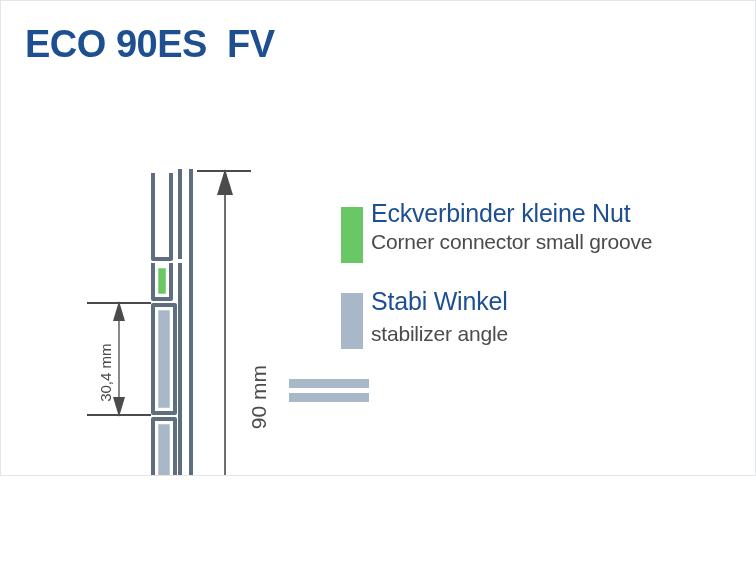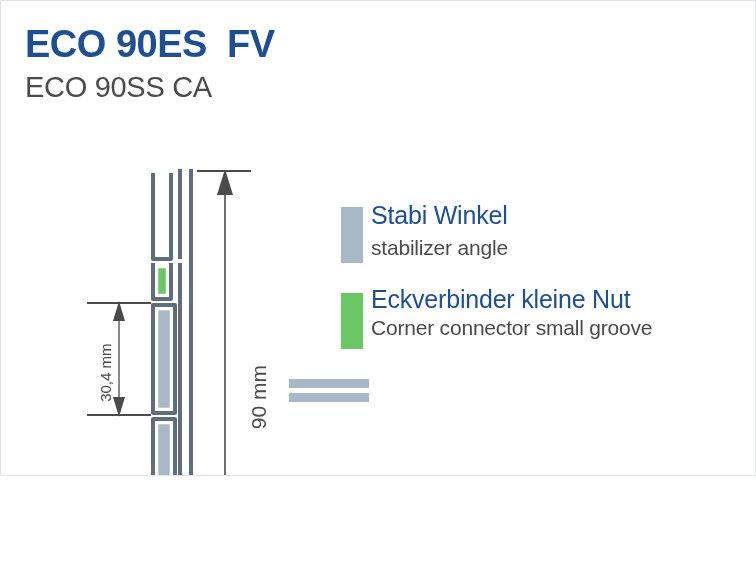--- a/index.html
+++ b/index.html
@@ -136,21 +136,20 @@
   .row-2 .legend-en { margin-top: 6px; }
   .row-3 .legend-de { margin-top: -4px; }
 </style>
 </head>
 <body>
 
 <div id="page">
 
   <div id="title-block">
     <div id="title-main">ECO 90ES  FV</div>
-    <div id="title-sub">ECO 90SS CA</div>
   </div>
 
   <div id="drawing">
     <svg width="290" height="400" viewBox="0 0 290 400" xmlns="http://www.w3.org/2000/svg">
 
       <g fill="none" stroke="#5e6e7e" stroke-width="4" stroke-linejoin="round" stroke-linecap="butt">
 
         <path d="M152,22 L152,108 L170,108 L170,22"></path>
 
         <path d="M179,18 L179,108"></path>
@@ -218,37 +217,37 @@
       </g>
 
     </svg>
   </div>
 
   <div class="dim-label" id="dim-inner-label">30,4 mm</div>
   <div class="dim-label" id="dim-outer-label">90 mm</div>
 
   <div id="legend">
 
+    <div class="legend-row row-1">
+      <div class="legend-swatch-wrap">
+        <span class="swatch-tall" style="background:#69c764"></span>
+      </div>
+      <div class="legend-text">
+        <div class="legend-de">Eckverbinder kleine Nut</div>
+        <div class="legend-en">Corner connector small groove</div>
+      </div>
+    </div>
+
     <div class="legend-row row-2">
       <div class="legend-swatch-wrap">
         <span class="swatch-tall" style="background:#a9b8c8"></span>
       </div>
       <div class="legend-text">
         <div class="legend-de">Stabi Winkel</div>
         <div class="legend-en">stabilizer angle</div>
-      </div>
-    </div>
-
-    <div class="legend-row row-1">
-      <div class="legend-swatch-wrap">
-        <span class="swatch-tall" style="background:#69c764"></span>
-      </div>
-      <div class="legend-text">
-        <div class="legend-de">Eckverbinder kleine Nut</div>
-        <div class="legend-en">Corner connector small groove</div>
       </div>
     </div>
 
     <div class="legend-row row-3">
       <div class="legend-swatch-wrap">
         <span class="swatch-bars">
           <span class="swatch-bar" style="background:#a9b8c8"></span>
           <span class="swatch-bar second" style="background:#a9b8c8"></span>
         </span>
       </div>

